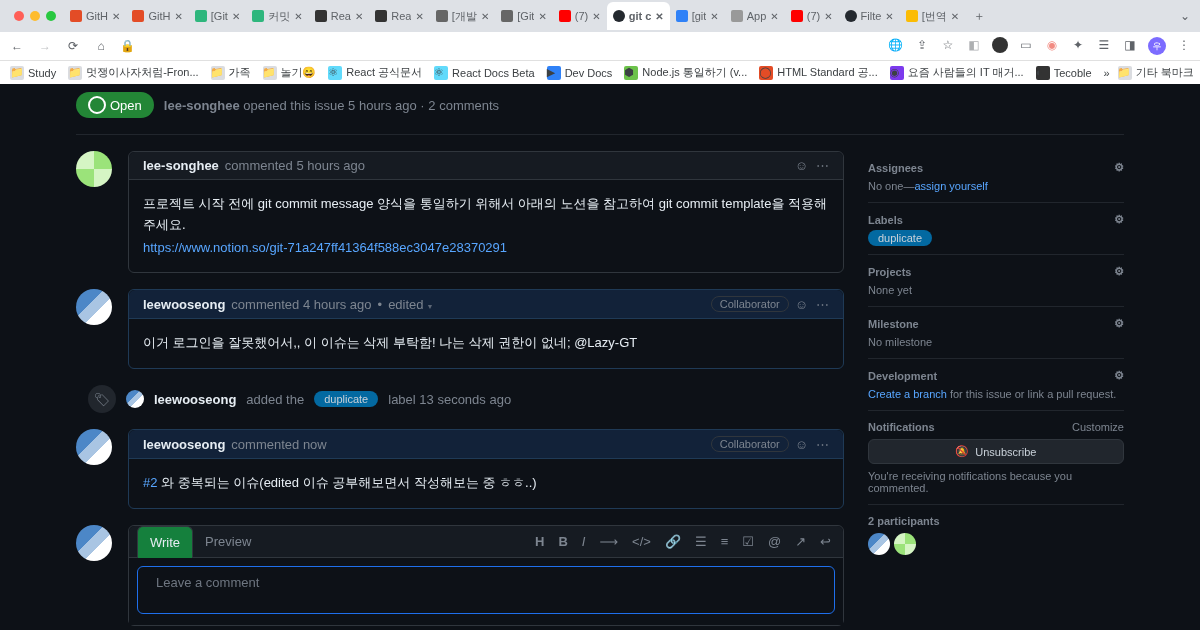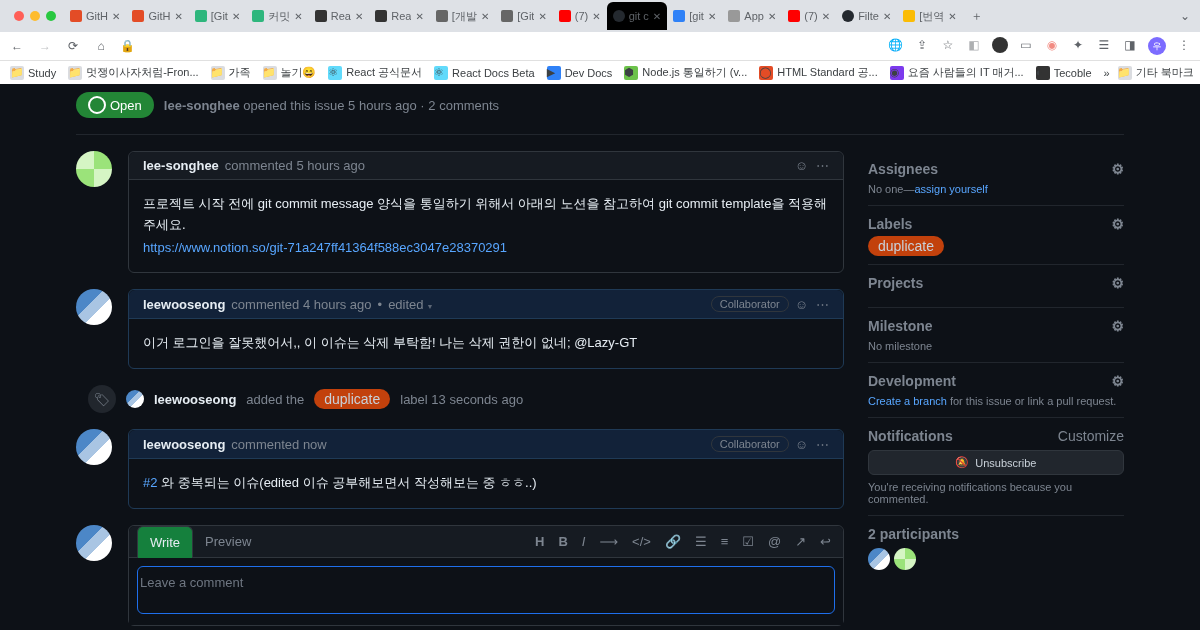--- a/index.html
+++ b/index.html
@@ -4,21 +4,21 @@
 <style>
 * { margin:0; padding:0; box-sizing:border-box; font-family:-apple-system,BlinkMacSystemFont,"Segoe UI",Helvetica,Arial,sans-serif; }
 body { width:1200px; height:630px; background:#fff; overflow:hidden; font-size:12px; }
 
 .top-area { height:84px; background:#dee1e6; }
 .tab-strip { height:32px; display:flex; align-items:center; padding-left:6px;border-radius:14px; }
 .traffic { display:flex; gap:6px; padding:0 8px; }
 .dot { width:10px; height:10px; border-radius:50%; }
 .dot.r{background:#ff5f57;} .dot.y{background:#febc2e;} .dot.g{background:#28c840;}
 .tab { display:flex; align-items:center; gap:4px; padding:0 6px; height:28px; font-size:11px; color:#5f6368; max-width:70px; border-radius:6px 6px 0 0; }
-.tab.active { background:#000000; }
+.tab.active { background:#ffffff;font-weight:bold; }
 .tab span.t { overflow:hidden; text-overflow:ellipsis; white-space:nowrap; flex:1; }
 .tab .x { font-size:10px; color:#5f6368; }
 .favicon { width:12px; height:12px; border-radius:2px; display:inline-block; }
 .addr-bar { height:28px; background:#fff; display:flex; align-items:center; padding:0 8px; gap:10px; }
 .nav-btn { width:18px; height:18px; display:flex; align-items:center; justify-content:center; color:#5f6368; }
 .url-box { flex:1; display:flex; align-items:center; gap:6px; font-size:12px; color:#202124; }
 .url-box .lock { color:#5f6368; }
 .addr-icons { display:flex; gap:10px; color:#5f6368; }
 .addr-icons span { width:16px; height:16px; display:flex; align-items:center; justify-content:center; }
 .addr-icons .circle-dark { width:16px; height:16px; border-radius:50%; background:#333; }
@@ -57,33 +57,33 @@
 .badge { border:1px solid #30363d; border-radius:20px; padding:1px 8px; font-size:11px; color:#7d8590; }
 .head-icons { display:flex; gap:8px; color:#7d8590; }
 .head-icons span { cursor:pointer; }
 .comment-body { padding:14px; font-size:13px; line-height:1.6; color:#e6edf3; }
 .comment-body a { color:#58a6ff; text-decoration:none; }
 
 .event-row { display:flex; align-items:center; gap:10px; margin:4px 0 16px 12px; font-size:13px; color:#7d8590; }
 .event-icon { width:28px; height:28px; border-radius:50%; background:#21262d; display:flex; align-items:center; justify-content:center; }
 .mini-av { width:18px; height:18px; border-radius:50%; background:linear-gradient(135deg,#4c87c7 40%,#a9c5e3 40%,#a9c5e3 60%,#fff 60%); }
 .event-row .name { color:#e6edf3; font-weight:600; }
-.label-pill { background:#c2410c; color:#c9d1d9; border-radius:16px; padding:2px 10px; font-size:14px; }
+.label-pill { background:#0369a1; color:#c9d1d9; border-radius:16px; padding:2px 10px; font-size:11px; }
 
 .editor { flex:1; border:1px solid #30363d; border-radius:6px; }
 .editor-tabs { display:flex; align-items:center; background:#161b22; border-bottom:1px solid #30363d; border-radius:6px 6px 0 0; padding:0 8px; }
 .etab { padding:8px 12px; font-size:13px; color:#7d8590; cursor:pointer; }
 .etab.active { background:#15803d; border:1px solid #30363d; border-bottom:none; border-radius:6px 6px 0 0; margin-bottom:-1px; color:#e6edf3; }
 .editor-icons { display:flex; gap:14px; color:#7d8590; margin-left:auto; padding-right:4px; }
 .editor-body { padding:8px; background:#0d1117; }
-.editor-body textarea { width:100%; min-height:44px; background:#0d1117; border:1px solid #1f6feb; border-radius:6px; padding:8px 2px; color:#e6edf3; font-size:13px; resize:none; outline:none; }
+.editor-body textarea { width:100%; min-height:44px; background:#0d1117; border:1px solid #1f6feb; border-radius:6px; padding:8px 18px; color:#e6edf3; font-size:13px; resize:none; outline:none; }
 .editor-body textarea::placeholder { color:#6e7681; }
 
 .side-block { border-bottom:1px solid #21262d; padding:10px 0; }
-.side-head { display:flex; align-items:center; justify-content:space-between; font-size:14px; font-weight:600; color:#7d8590; margin-bottom:6px; }
+.side-head { display:flex; align-items:center; justify-content:space-between; font-size:11px; font-weight:600; color:#7d8590; margin-bottom:6px; }
 .side-body { font-size:11px; color:#7d8590; }
 .side-body a { color:#58a6ff; text-decoration:none; }
 .gear { color:#7d8590; }
 
 .unsub { width:100%; border:1px solid #30363d; background:#21262d; color:#c9d1d9; padding:5px; border-radius:6px; font-size:11px; display:flex; align-items:center; justify-content:center; gap:6px; cursor:pointer; }
 .part-avs { display:flex; gap:4px; margin-top:6px; }
 .part-avs div { width:22px; height:22px; border-radius:50%; }
 .arrow::after{content:"▼";font-size:7px;margin-left:3px;opacity:.7;}
 </style>
 </head>
@@ -379,20 +379,21 @@
               <span>Labels</span>
               <span class="gear">⚙</span>
             </div>
           <div class="side-body"><span class="label-pill">duplicate</span></div>
         </div>
         <div class="side-block">
           <div class="side-head">
               <span>Projects</span>
               <span class="gear">⚙</span>
             </div>
+          <div class="side-body">None yet</div>
         </div>
         <div class="side-block">
           <div class="side-head">
               <span>Milestone</span>
               <span class="gear">⚙</span>
             </div>
           <div class="side-body">No milestone</div>
         </div>
         <div class="side-block">
           <div class="side-head">

